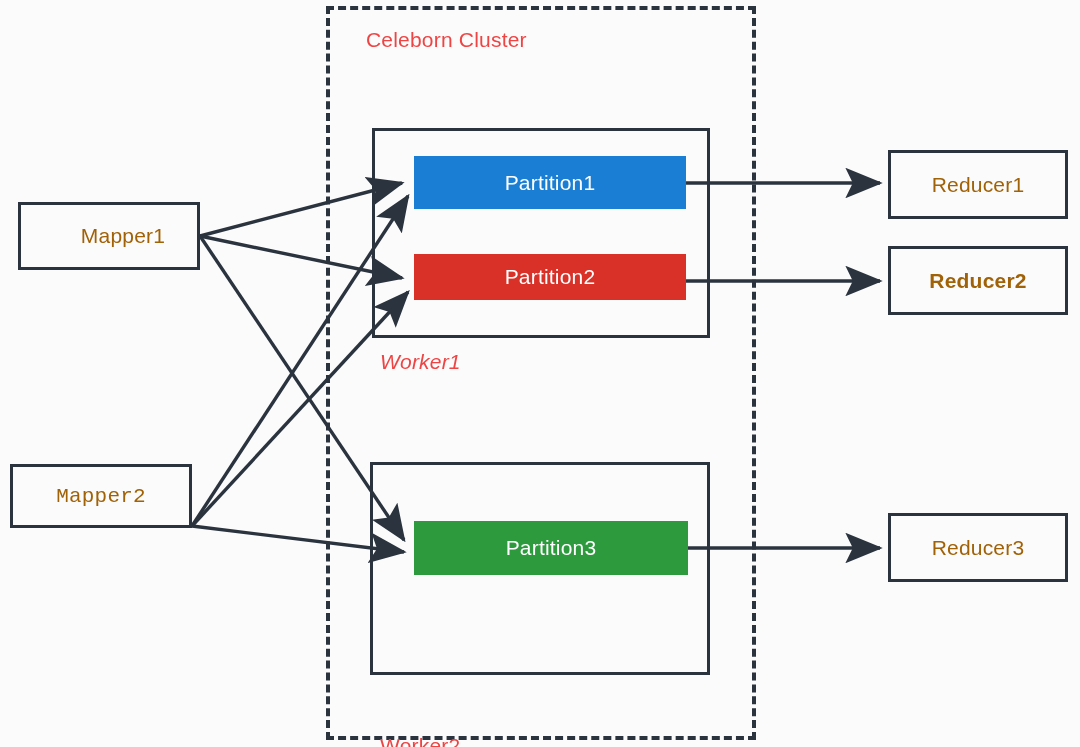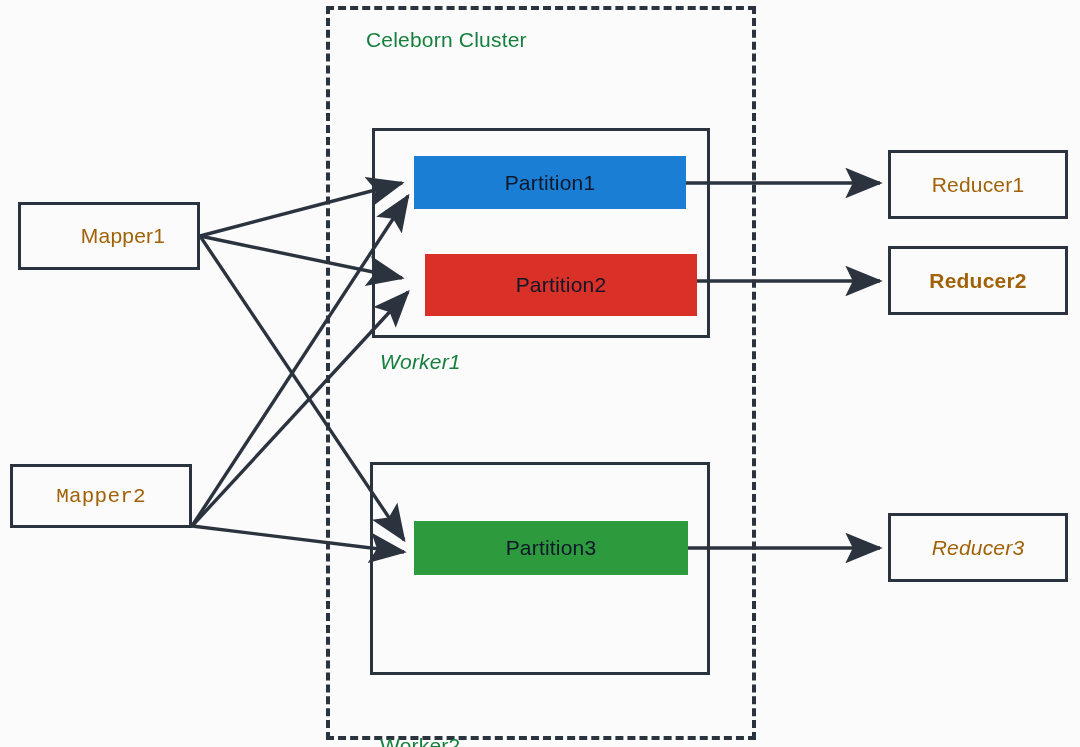--- a/index.html
+++ b/index.html
@@ -42,35 +42,35 @@
     background: transparent;
     border: 3px solid #2a333e;
     z-index: 2;
   }
   .partition {
     position: absolute;
     box-sizing: border-box;
     display: flex;
     align-items: center;
     justify-content: center;
-    color: #0f172a;
+    color: #ffffff;
     font-size: 21px;
     letter-spacing: 0.2px;
     z-index: 4;
   }
   .cluster-frame {
     position: absolute;
     box-sizing: border-box;
     border: 4px dashed #2a333e;
     background: transparent;
     z-index: 1;
   }
   .plain-label {
     position: absolute;
-    color: #15803d;
+    color: #ef4444;
     font-size: 21px;
     letter-spacing: 0.2px;
     white-space: nowrap;
     z-index: 5;
   }
 </style>
 </head>
 <body>
 
 <div id="canvas">
@@ -110,33 +110,33 @@
   <div class="worker-box" style="left:372px; top:128px; width:338px; height:210px;"></div>
   <div class="plain-label" style="left:380px; top:350px;font-style:italic;">Worker1</div>
 
   <div class="worker-box" style="left:370px; top:462px; width:340px; height:213px;"></div>
   <div class="plain-label" style="left:380px; top:690px;margin-top:44px;">Worker2</div>
 
   <div class="partition" id="p1" style="left: 414px; top: 156px; width: 272px; height: 53px; background: rgb(26, 127, 212);">
     <span>Partition1</span>
   </div>
 
-  <div class="partition" id="p2" style="left: 414px; top: 254px; width: 272px; height: 62px; background: rgb(217, 48, 40); margin-left: 11px;">
+  <div class="partition" id="p2" style="left: 414px; top: 254px; width: 272px; height: 46px; background: rgb(217, 48, 40);">
     <span>Partition2</span>
   </div>
 
   <div class="partition" id="p3" style="left: 414px; top: 521px; width: 274px; height: 54px; background: rgb(46, 154, 62);">
     <span>Partition3</span>
   </div>
 
   <div class="node" style="left:888px; top:150px; width:180px; height:69px;">
     <span>Reducer1</span>
   </div>
 
   <div class="node" style="left:888px; top:246px; width:180px; height:69px;font-weight:bold;">
     <span>Reducer2</span>
   </div>
 
-  <div class="node" style="left:888px; top:513px; width:180px; height:69px;font-style:italic;">
+  <div class="node" style="left:888px; top:513px; width:180px; height:69px;">
     <span>Reducer3</span>
   </div>
 
 </div>
 
 </body></html>

